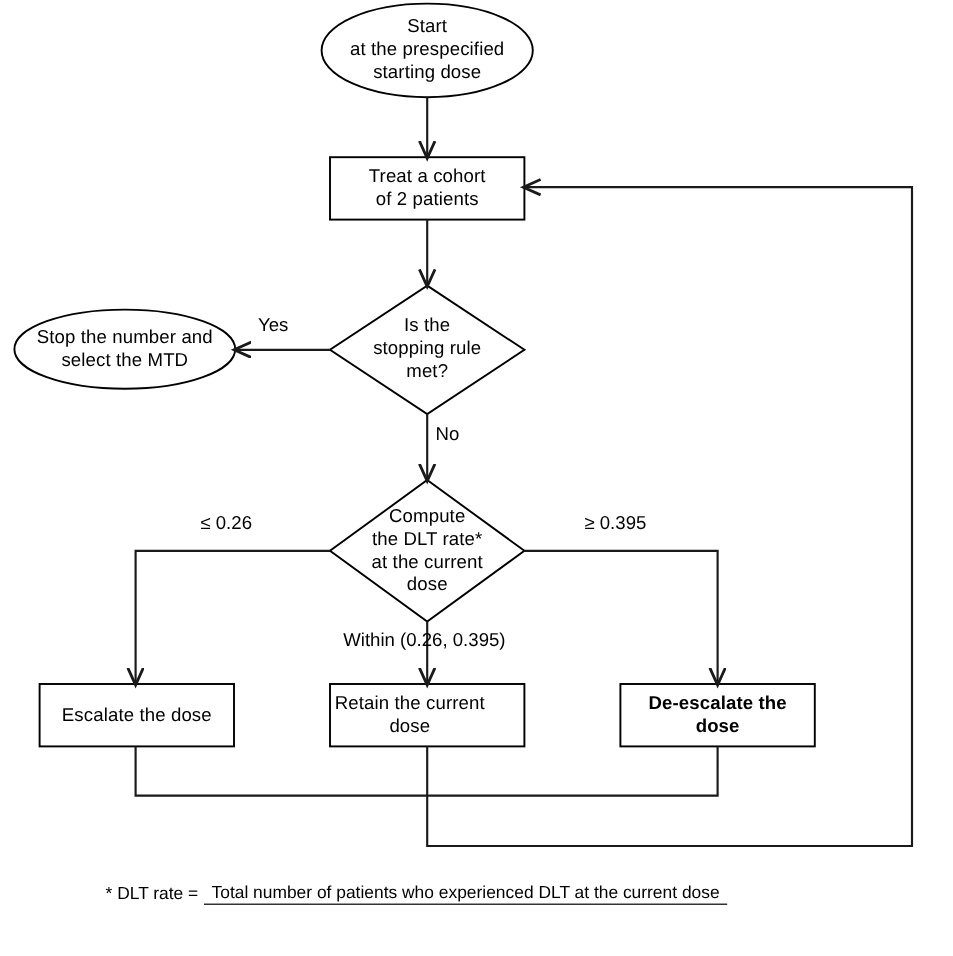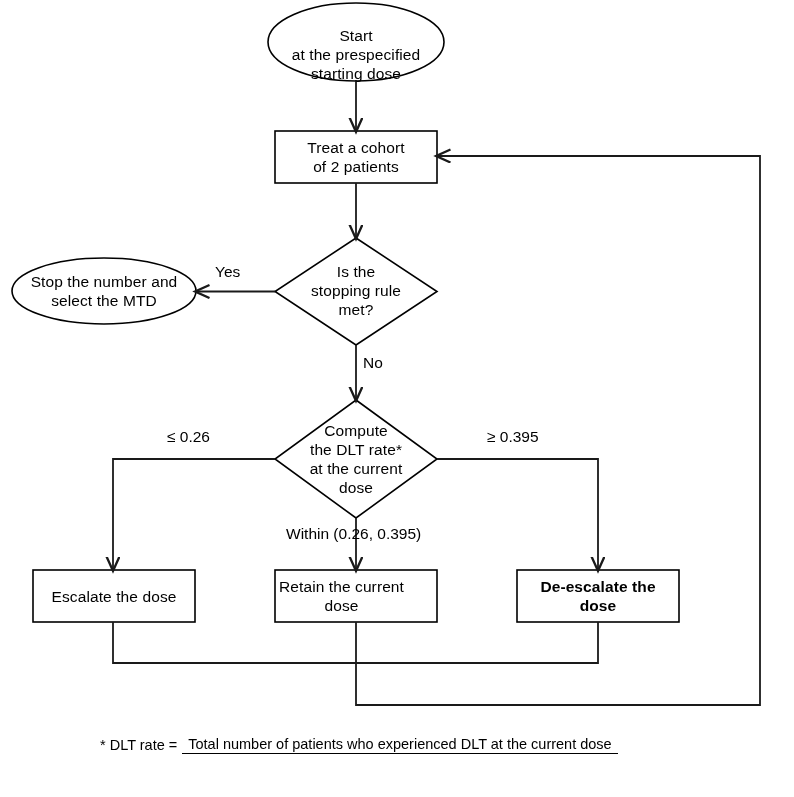--- a/index.html
+++ b/index.html
@@ -59,21 +59,20 @@
     left: 88px;
     top: 736px;
     display: flex;
     align-items: center;
     font-size: 14.5px;
     color: #000000;
   }
   .footnote-lead {
     padding-right: 5px;
     white-space: nowrap;
-    margin-left: 12px;
   }
   .fraction {
     display: inline-flex;
     align-items: center;
   }
   .fraction .numer {
     padding: 0 6px 1px 6px;
     border-bottom: 1.4px solid #000000;
     white-space: nowrap;
   }
@@ -122,21 +121,21 @@
 
     <path class="conn" d="M437,459 L598,459 L598,570" marker-end="url(#arrow)"></path>
 
     <path class="conn" d="M356,518 L356,570" marker-end="url(#arrow)"></path>
 
     <path class="conn" d="M113,622 L113,663 L598,663 L598,622"></path>
 
     <path class="conn" d="M356,622 L356,705 L760,705 L760,156 L437,156" marker-end="url(#arrow)"></path>
   </svg>
 
-  <div class="node-text" style="left:268px; top:13px; width:176px;margin-top:13px;">Start
+  <div class="node-text" style="left:268px; top:13px; width:176px;">Start
 at the prespecified
 starting dose</div>
 
   <div class="node-text" style="left:275px; top:138px; width:162px;">Treat a cohort
 of  2  patients</div>
 
   <div class="node-text" style="left:281px; top:262px; width:150px;">Is the
 stopping rule
 met?</div>
 

